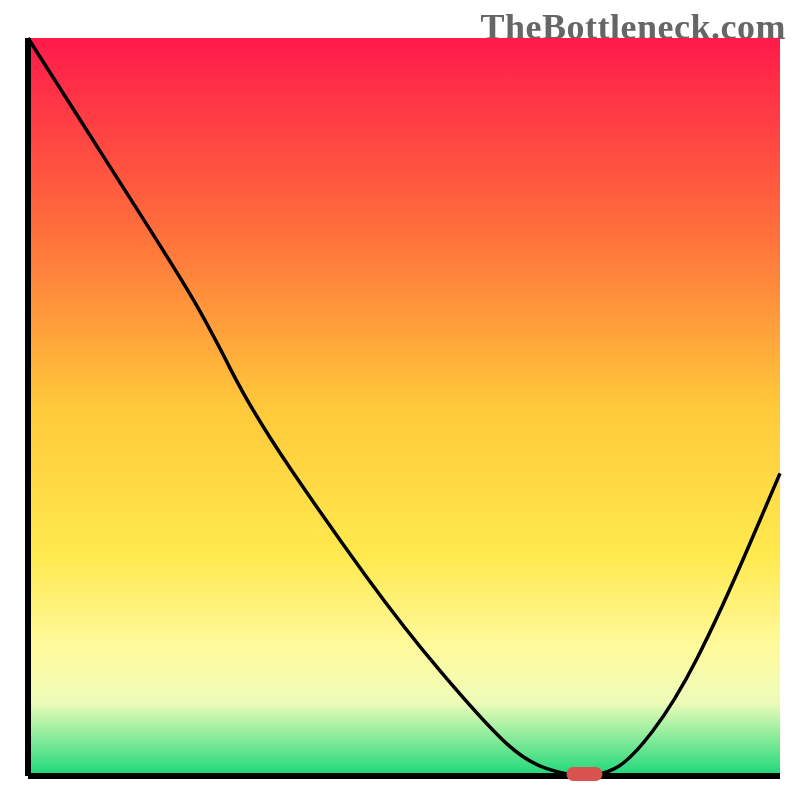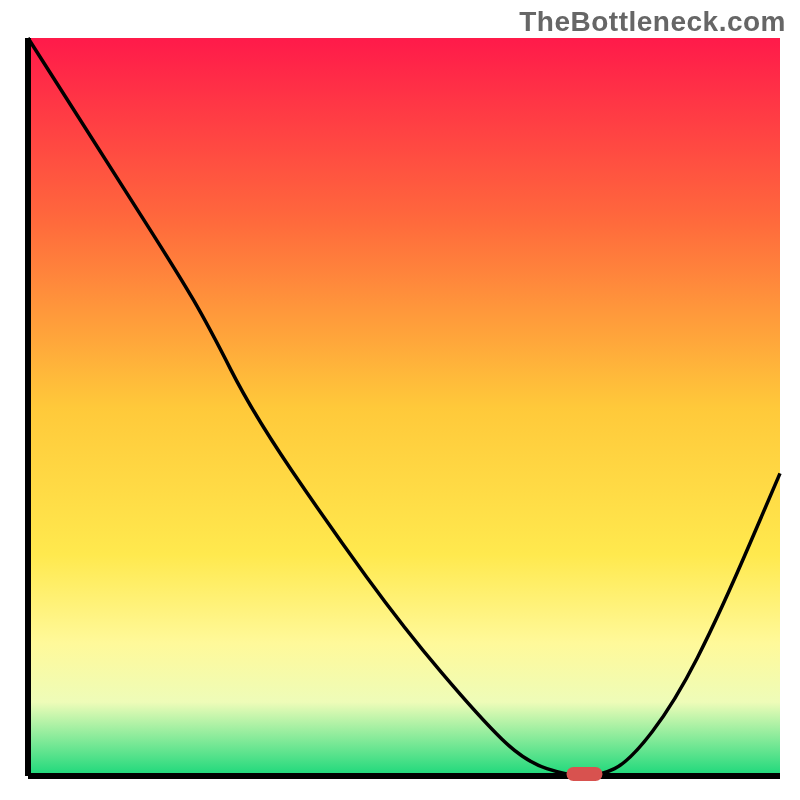--- a/index.html
+++ b/index.html
@@ -13,24 +13,25 @@
   }
   .page {
     position: relative;
     width: 800px;
     height: 800px;
   }
   .watermark {
     position: absolute;
     top: 6px;
     right: 14px;
-    font-size: 28px;
+    font-size: 36px;
     font-weight: bold;
     color: #666;
     letter-spacing: 0.5px;
+    font-family: Liberation Serif, serif;
   }
   svg.chart {
     position: absolute;
     top: 0;
     left: 0;
   }
 </style>
 </head>
 <body>
 

